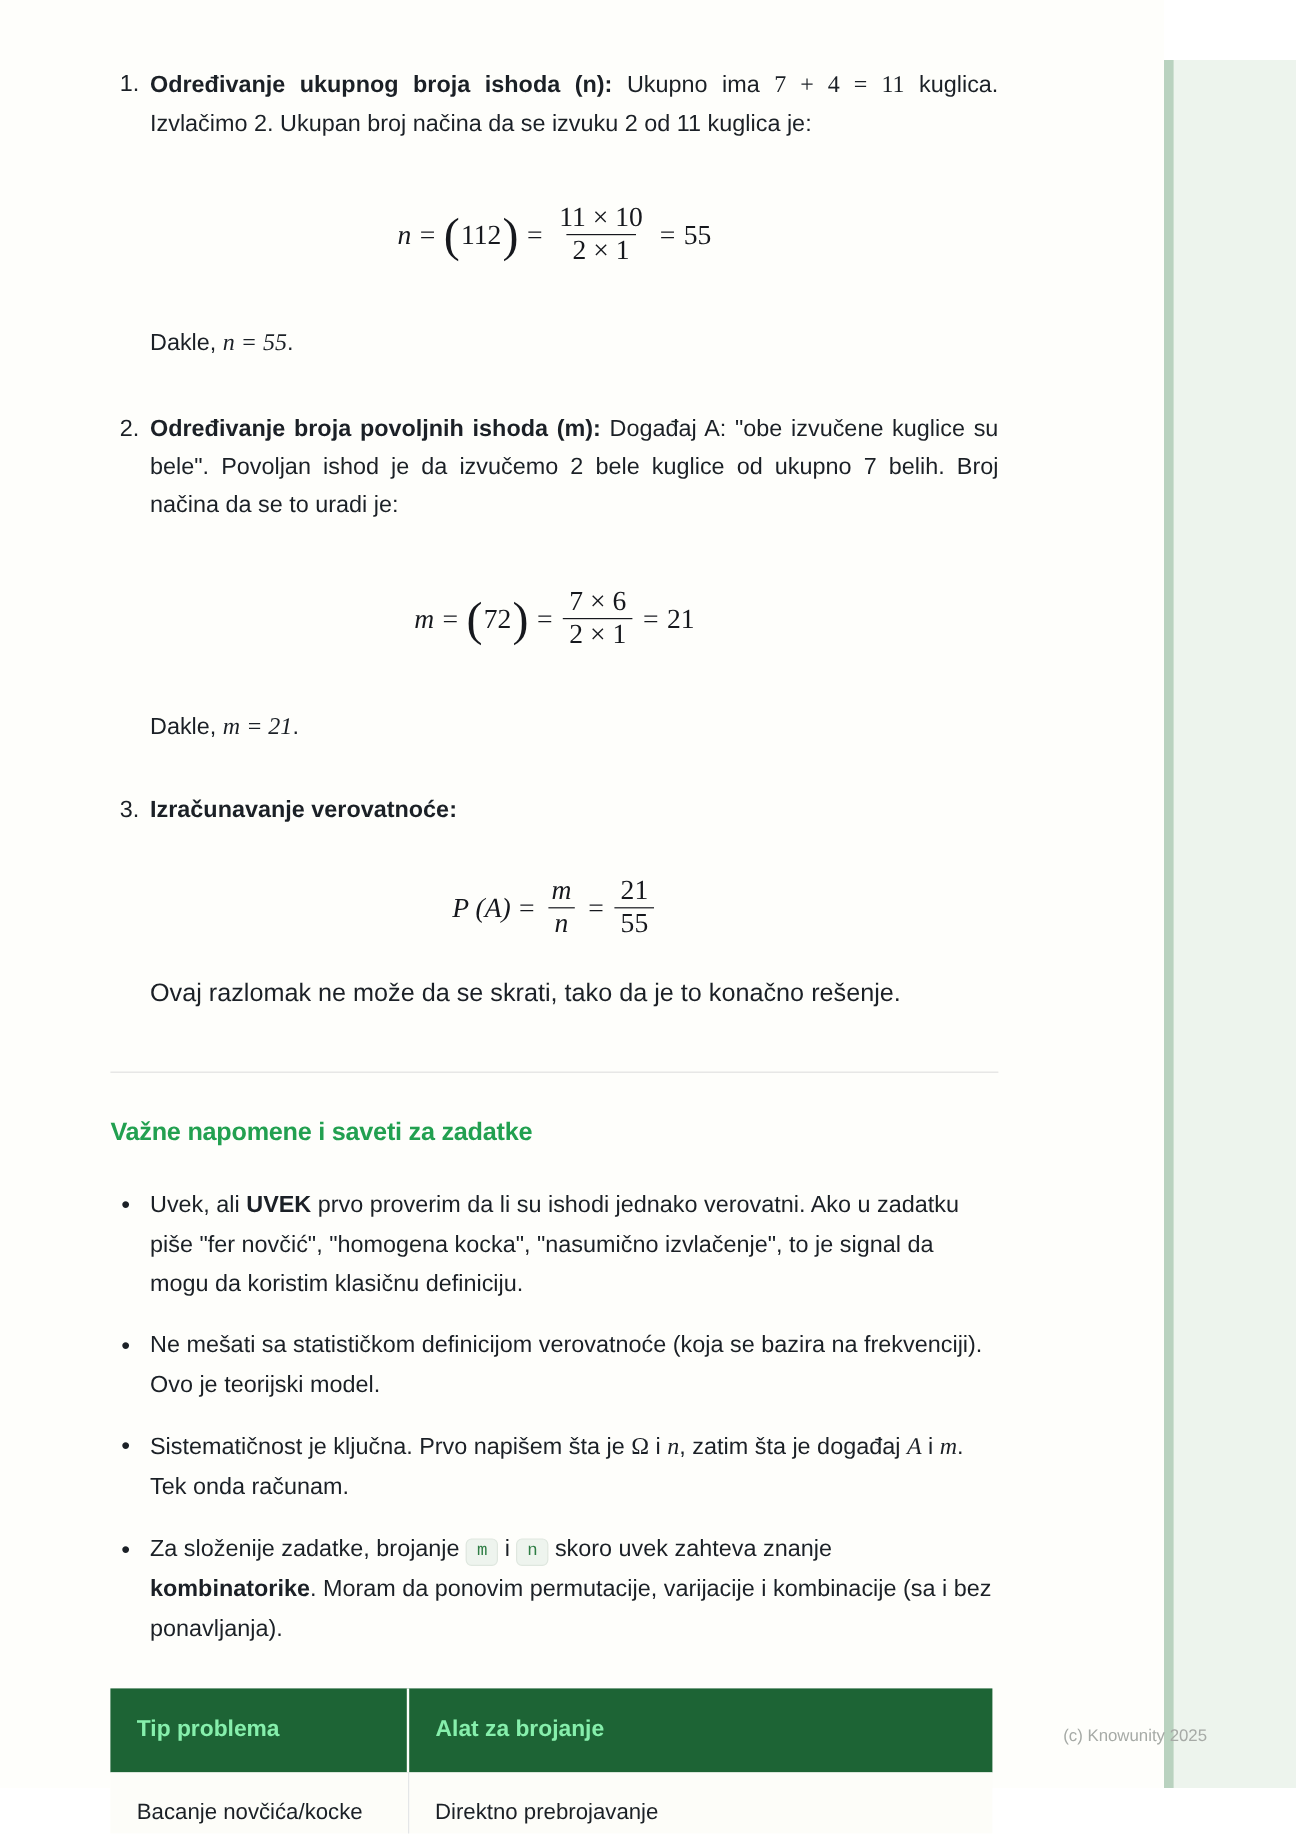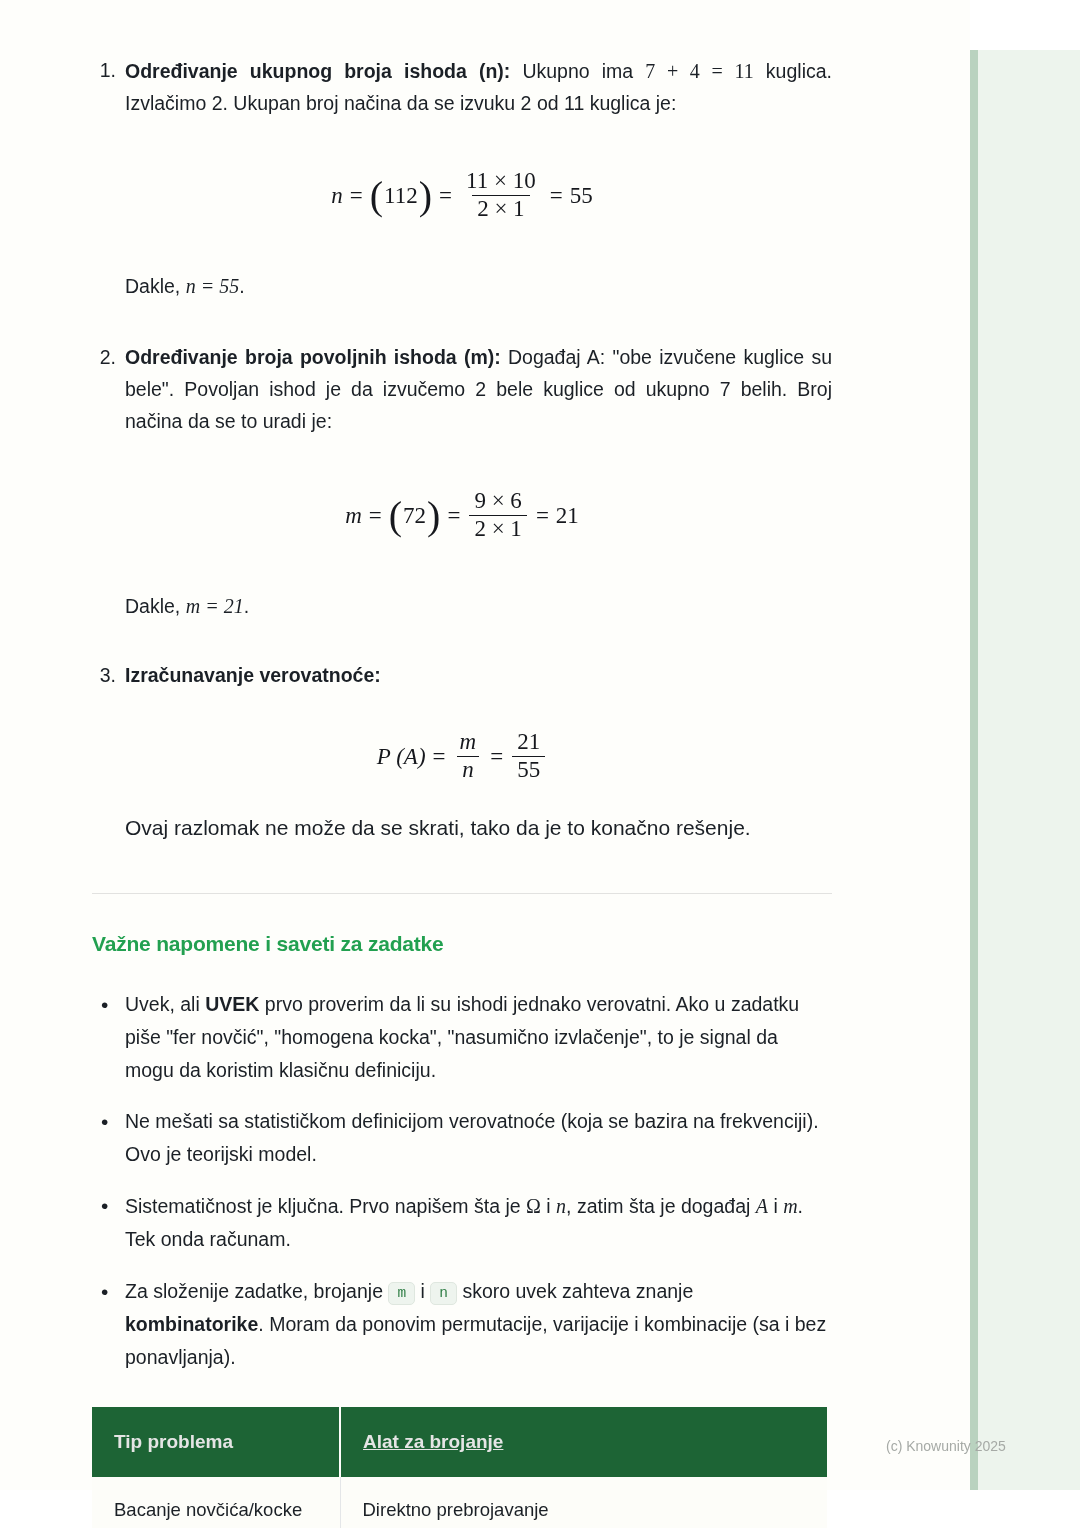--- a/index.html
+++ b/index.html
@@ -156,28 +156,28 @@
 
   
   table.tbl{
     width:735px;
     border-collapse:collapse;
     table-layout:fixed;
     font-size:18px;
   }
   table.tbl th{
     background:#1d6435;
-    color:#e5e5e5;
+    color:#86efac;
     font-weight:bold;
     text-align:left;
     padding:24px 22px;
     font-size:19px;
     border-right:2px solid #fefefb;
   }
-  table.tbl th:last-child{ border-right:none;text-decoration:underline; }
+  table.tbl th:last-child{ border-right:none; }
   table.tbl td{
     padding:22px 22px;
     color:#1b2026;
     border-right:1px solid #e4e6e8;
     border-bottom:1px solid #e4e6e8;
     background:#fdfdf9;
     font-size:18.5px;
   }
   table.tbl td:last-child{ border-right:none; }
 
@@ -245,21 +245,21 @@
             <span class="binom">
               <span class="paren">(</span>
               <span class="stack">
                 <span>7</span>
                 <span>2</span>
               </span>
               <span class="paren">)</span>
             </span>
             <span>=</span>
             <span class="frac">
-              <span class="top">9 × 6</span>
+              <span class="top">7 × 6</span>
               <span class="bot">2 × 1</span>
             </span>
             <span>=</span>
             <span>21</span>
           </span>
         </div>
 
         <div style="margin-top:48px;font-size:19.5px;">
           <span>Dakle, </span><span class="math-inline mi">m = 21</span><span>.</span>
         </div>

